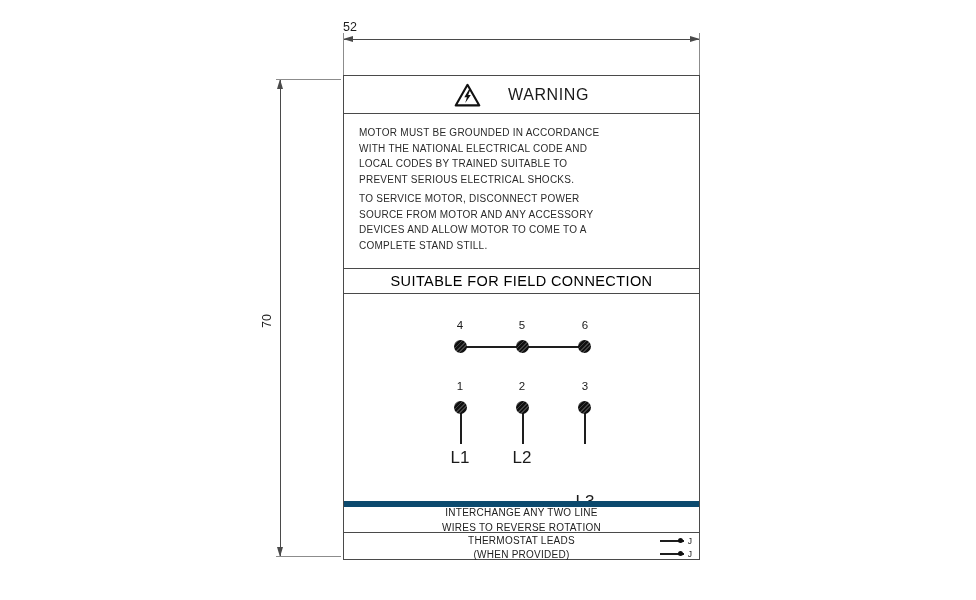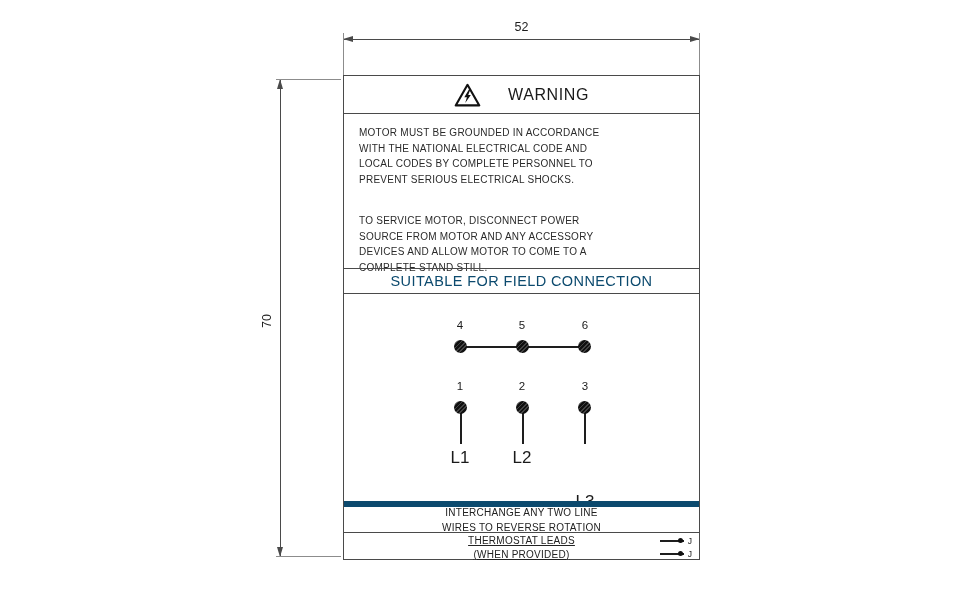--- a/index.html
+++ b/index.html
@@ -33,27 +33,27 @@
     top:0; height:38px; border-bottom:1px solid #4a4a4a;
     display:flex; align-items:center; justify-content:center; gap:27px;
   }
   .warning-title { font-size:16px; letter-spacing:0.6px; color:#1a1a1a; }
 
   .sec-text { top:38px; height:154px; padding:11px 15px 0 15px; }
   .warn-par {
     font-size:10px; line-height:15.5px; letter-spacing:0.25px;
     color:#2a2a2a; white-space:pre-line;
   }
-  .warn-par + .warn-par { margin-top:26px; }
+  .warn-par + .warn-par { margin-top:4px; }
 
   .sec-field-title {
     top:192px; height:26px;
     border-top:1px solid #4a4a4a; border-bottom:1px solid #4a4a4a;
     display:flex; align-items:center; justify-content:center;
-    font-size:14.5px; letter-spacing:0.4px; color:#0c4a6e;
+    font-size:14.5px; letter-spacing:0.4px; color:#000000;
   }
 
   .sec-diagram { top:218px; height:207px; }
   .tnum { position:absolute; width:24px; text-align:center; font-size:11.5px; color:#1a1a1a; }
   .tdot {
     position:absolute; width:13px; height:13px; border-radius:50%;
     background-color:#101010;
     background-image:repeating-linear-gradient(135deg, rgba(255,255,255,0.22) 0 1px, transparent 1px 3px);
   }
   .jumper { position:absolute; left:116px; top:52px; width:126px; height:1.5px; background:#1e1e1e; }
@@ -75,32 +75,32 @@
   }
   .rotation-text {
     text-align:center; font-size:10px; line-height:15px;
     letter-spacing:0.25px; color:#222; white-space:pre-line;
   }
 
   .sec-thermostat { top:456px; height:29px; border-top:1px solid #4a4a4a; }
   .thermo-text {
     position:absolute; left:0; right:0; top:1px; text-align:center;
     font-size:10px; line-height:13.5px; letter-spacing:0.25px;
-    color:#222; white-space:pre-line;text-decoration:underline;
+    color:#222; white-space:pre-line;
   }
   .thermo-leads { position:absolute; right:7px; top:4px; display:flex; flex-direction:column; gap:5px; }
   .thermo-row { display:flex; align-items:center; gap:4px; height:8px; }
   .tl-line { position:relative; width:24px; height:1.5px; background:#1e1e1e; display:inline-block; }
   .tl-dot { position:absolute; right:1px; top:-2px; width:5px; height:5px; border-radius:50%; background:#101010; }
   .tl-label { font-size:8.5px; color:#1a1a1a; line-height:8px; }
 </style>
 </head>
 <body>
 
-<div class="dim-label" style="left:343px; top:20px; width:357px; text-align:center;">52</div>
+<div class="dim-label" style="left:343px; top:20px; width:357px; text-align:left;">52</div>
 <div class="dim-line" style="left:343px; top:39px; width:357px; height:1px;"></div>
 <div class="arrow arrow-left" style="left:343px; top:36px;"></div>
 <div class="arrow arrow-right" style="left:690px; top:36px;"></div>
 <div class="ext-line" style="left:343px; top:33px; width:1px; height:42px;"></div>
 <div class="ext-line" style="left:699px; top:33px; width:1px; height:42px;"></div>
 
 <div class="dim-label" style="left:255px; top:309px; width:24px; height:24px; text-align:center; line-height:24px; transform:rotate(-90deg);">70</div>
 <div class="dim-line" style="left:280px; top:79px; width:1px; height:478px;"></div>
 <div class="arrow arrow-up" style="left:277px; top:79px;"></div>
 <div class="arrow arrow-down" style="left:277px; top:547px;"></div>
@@ -115,21 +115,21 @@
         <path d="M13.5 1.8 L25.3 22.4 L1.7 22.4 Z" fill="#ffffff" stroke="#111111" stroke-width="2.1" stroke-linejoin="round"></path>
         <path d="M14.9 6.6 L10.3 14.2 L12.9 14.2 L11.2 19.9 L16.8 11.9 L14.2 11.9 L16.4 6.6 Z" fill="#111111"></path>
       </svg>
     </span>
     <span class="warning-title">WARNING</span>
   </div>
 
   <div class="sec sec-text">
     <div class="warn-par">MOTOR MUST BE GROUNDED IN ACCORDANCE
 WITH THE NATIONAL ELECTRICAL CODE AND
-LOCAL CODES BY COMPLETE PERSONNEL TO
+LOCAL CODES BY TRAINED SUITABLE TO
 PREVENT SERIOUS ELECTRICAL SHOCKS.</div>
     <div class="warn-par">TO SERVICE MOTOR, DISCONNECT POWER
 SOURCE FROM MOTOR AND ANY ACCESSORY
 DEVICES AND ALLOW MOTOR TO COME TO A
 COMPLETE STAND STILL.</div>
   </div>
 
   <div class="sec sec-field-title">
     <span>SUITABLE FOR FIELD CONNECTION</span>
   </div>

